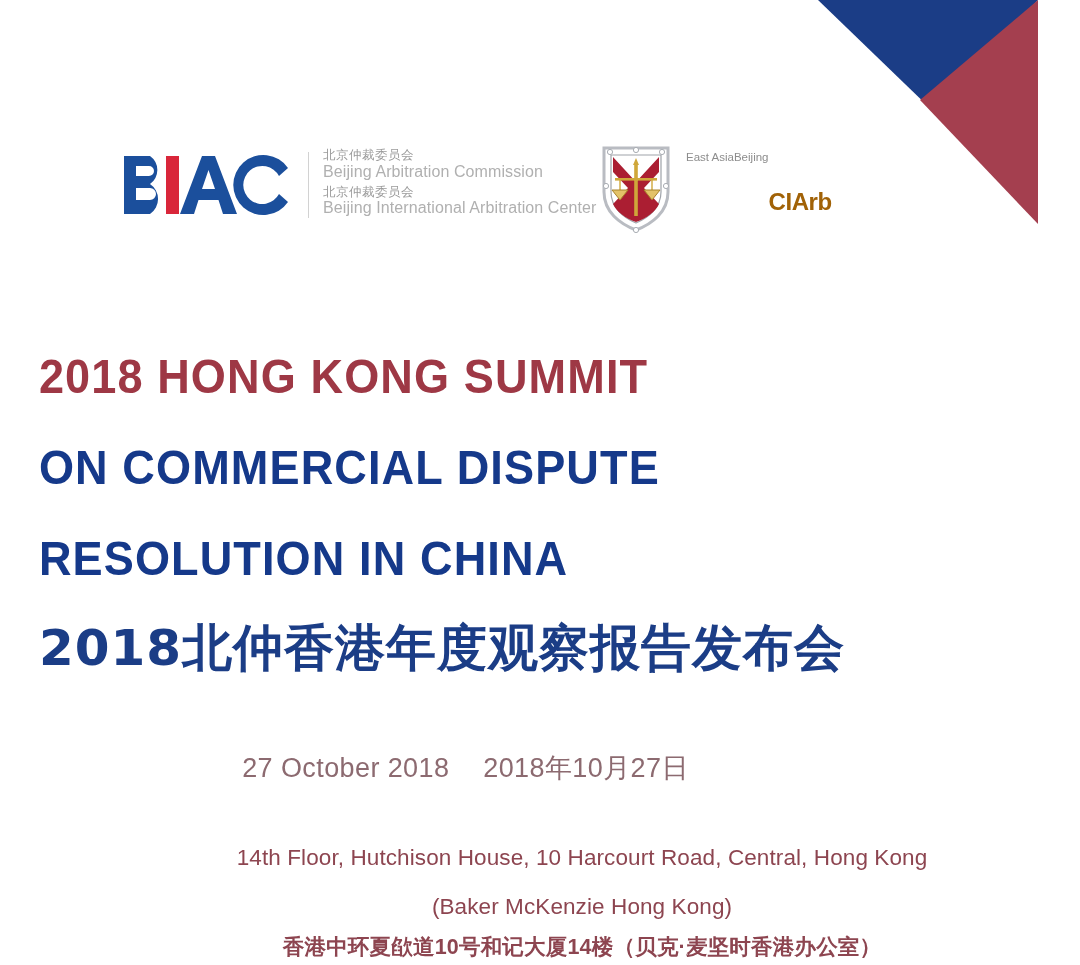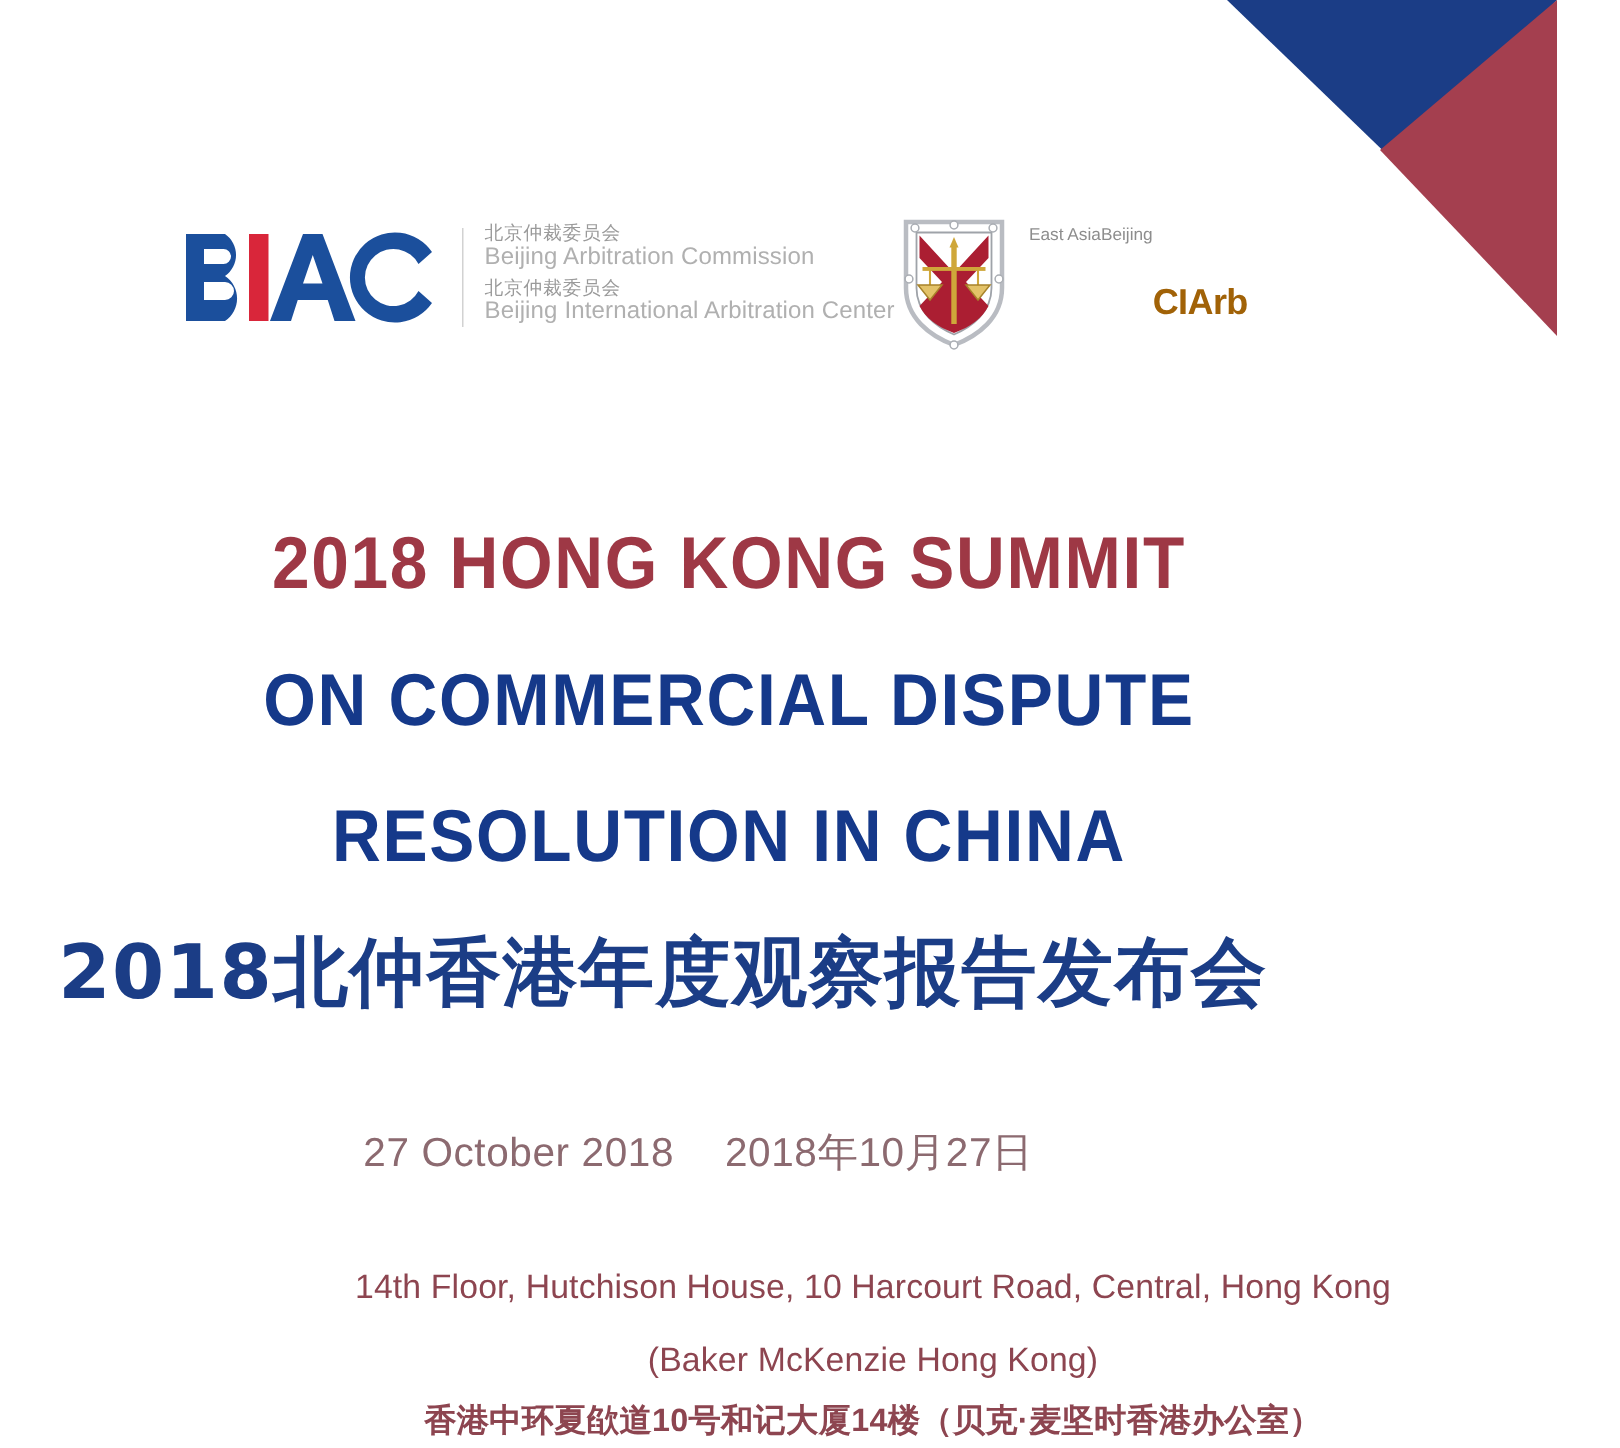--- a/index.html
+++ b/index.html
@@ -112,21 +112,20 @@
     letter-spacing: -0.4px;
     white-space: nowrap;
   }
 
   
   .headline {
     position: absolute;
     top: 352px;
     left: 0;
     width: 972px;
-    text-align: center;
   }
   .headline-line {
     font-family: "Liberation Sans Narrow", "Liberation Sans", "DejaVu Sans Condensed", sans-serif;
     font-weight: bold;
     font-size: 49px;
     letter-spacing: 1.2px;
     line-height: 1;
     transform: scaleX(0.92);
     white-space: nowrap;
   }

